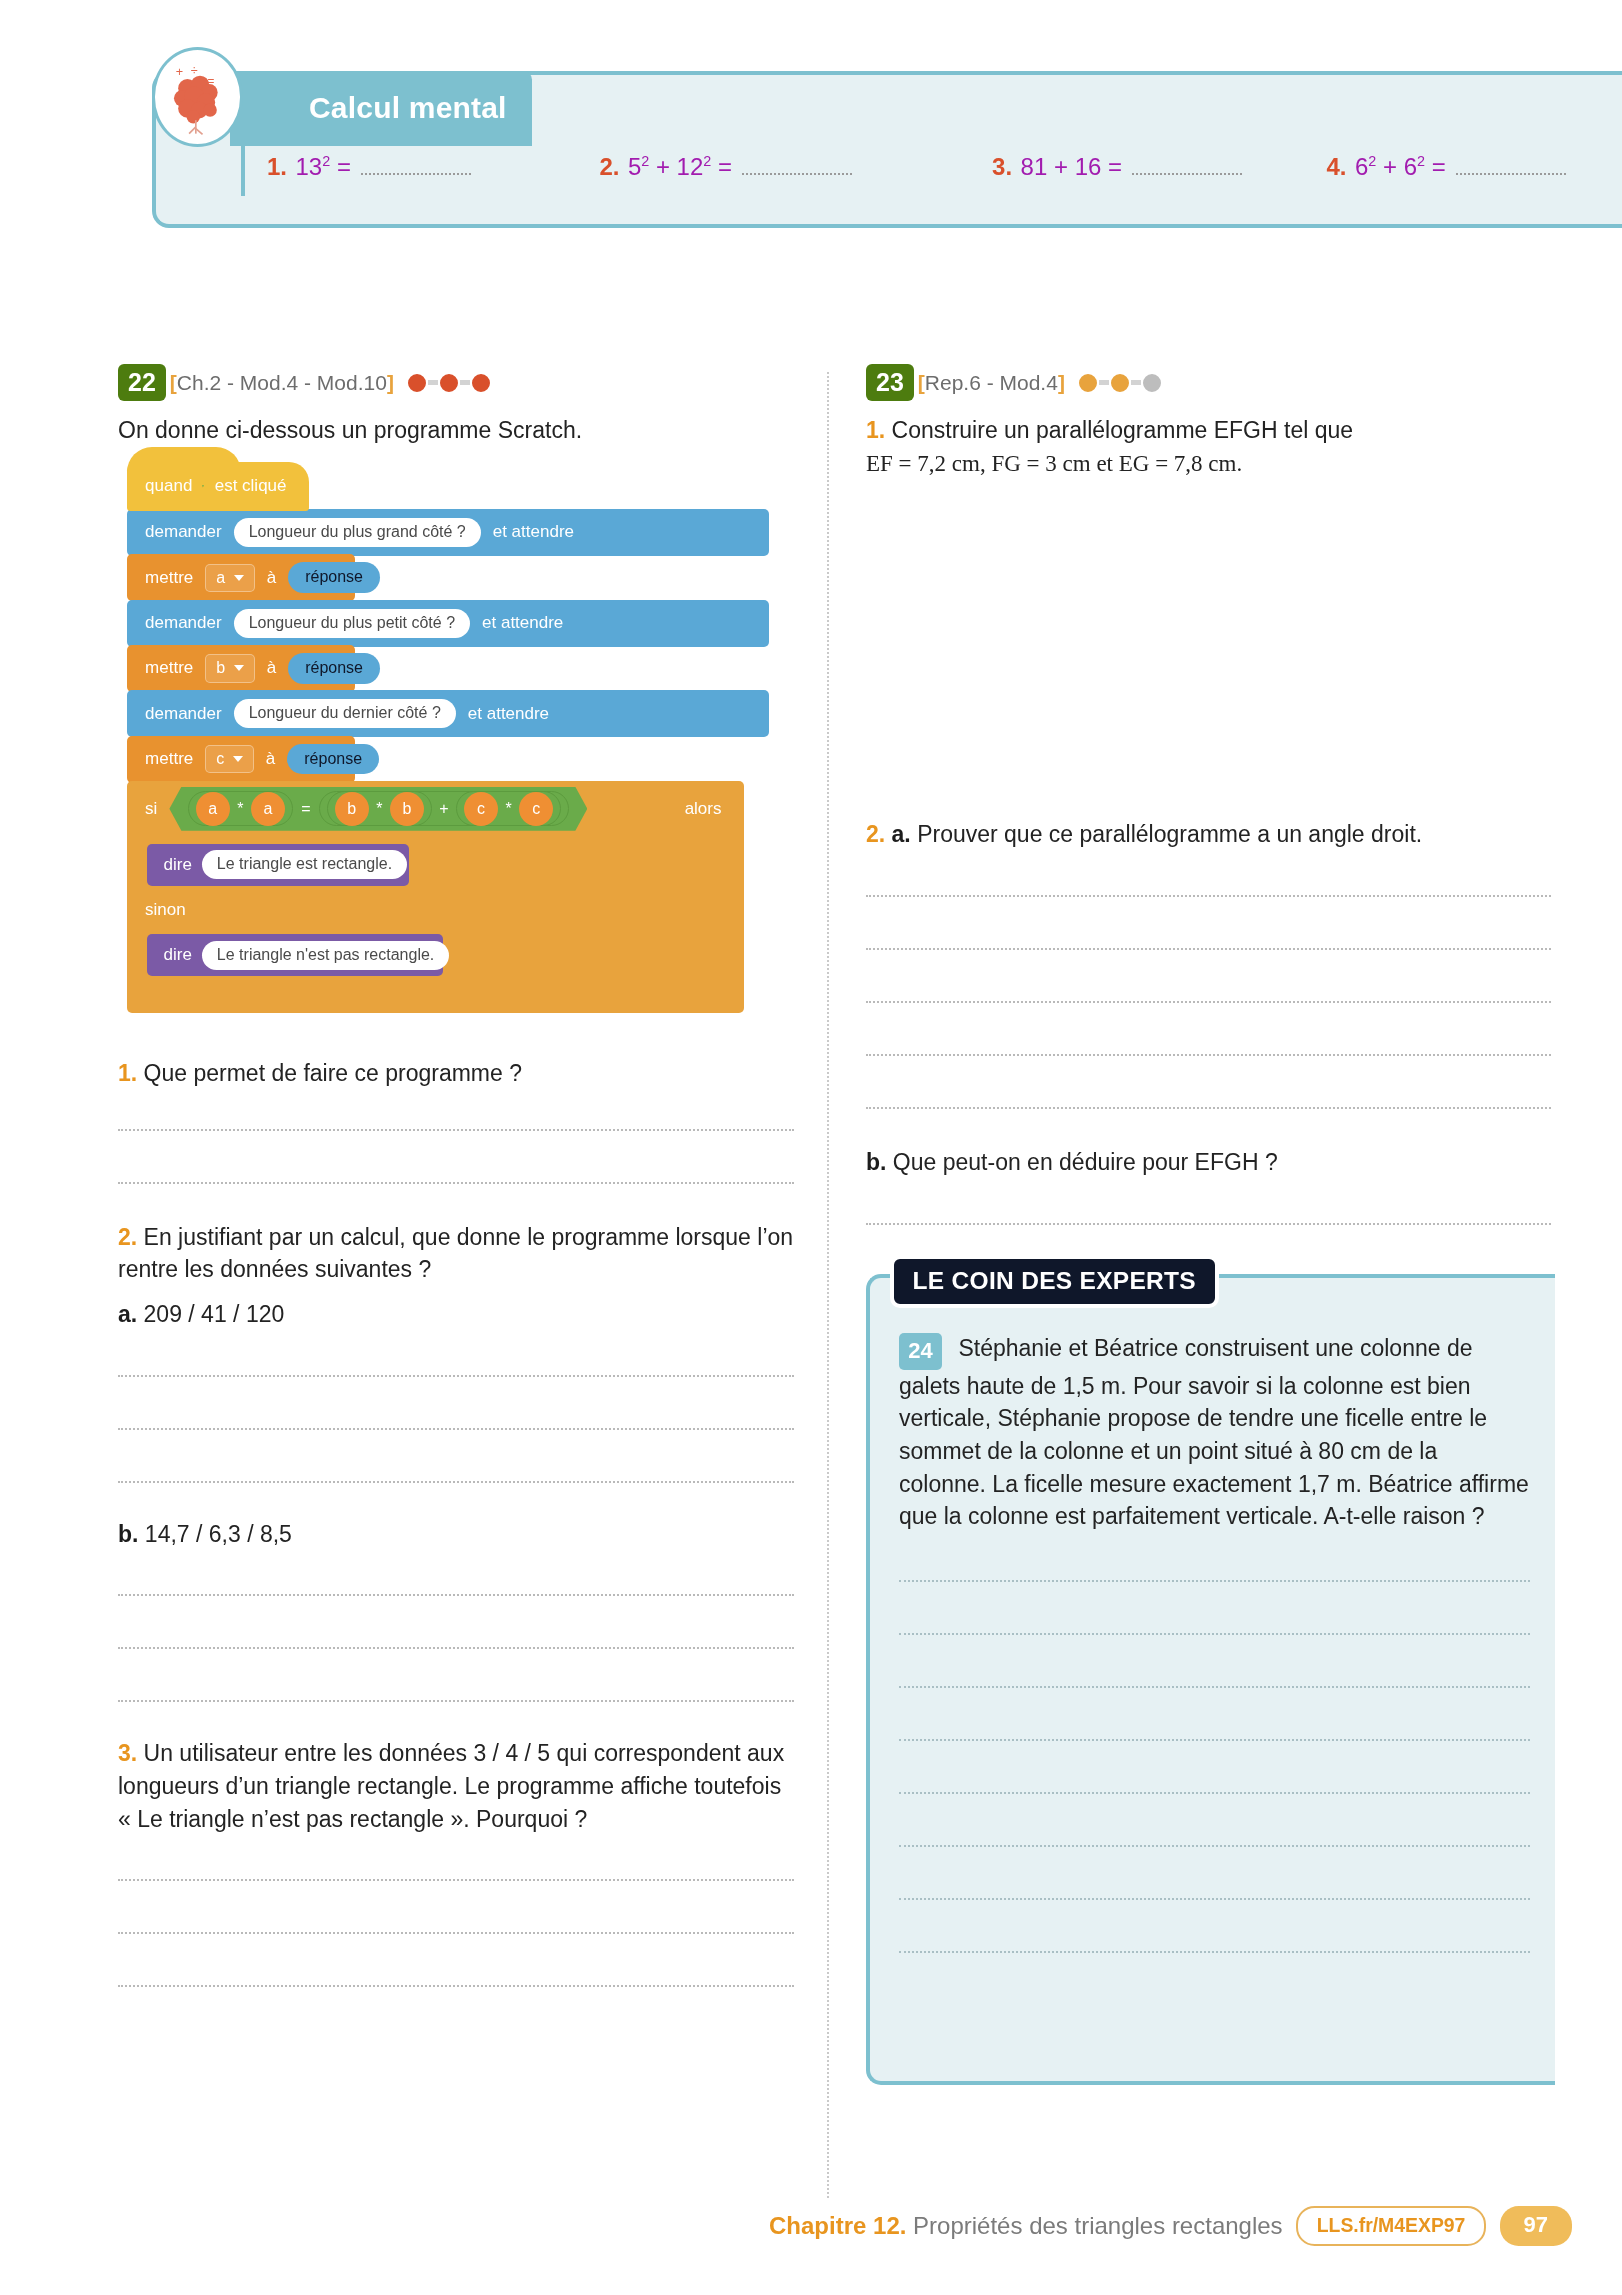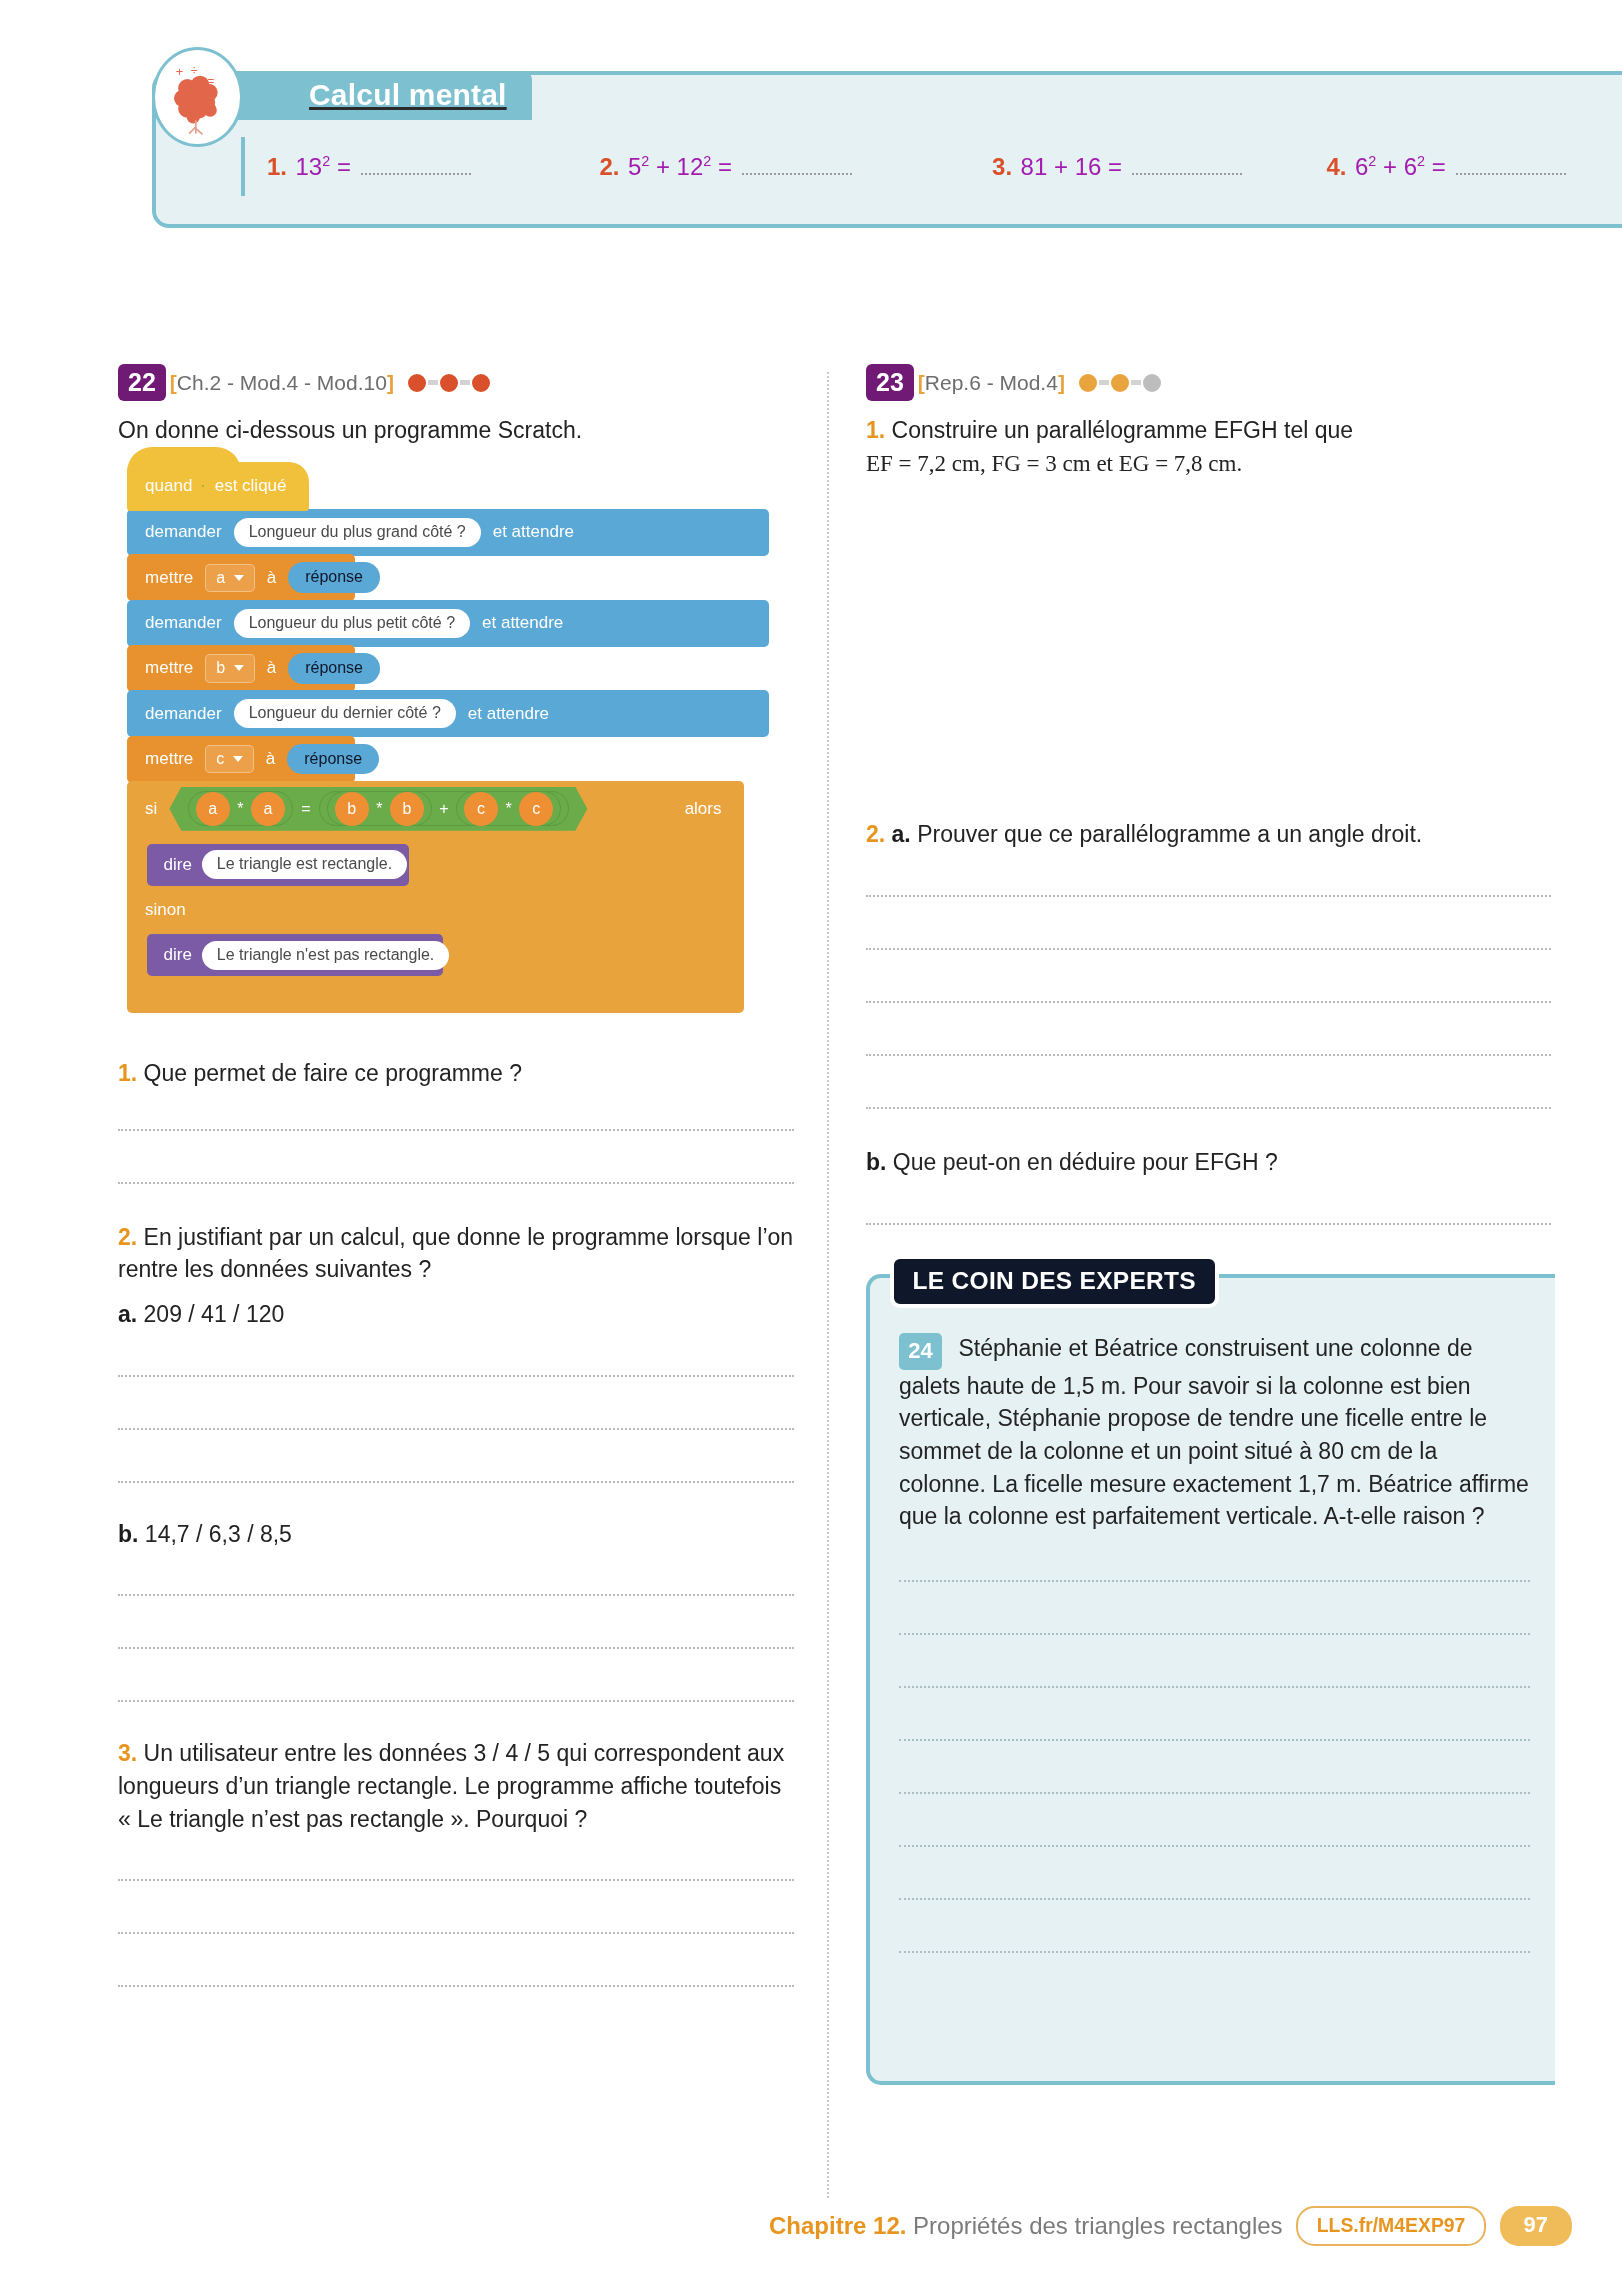--- a/index.html
+++ b/index.html
@@ -18,26 +18,25 @@
   }
   .cm-box {
     position: absolute; left: 0; top: 18.6px; width: 1513px; height: 157px;
     background: #e6f1f3;
     border: 4.2px solid #7dc0cf;
     border-right: none;
     border-radius: 17px 0 0 17px;
   }
   .cm-tab {
     position: absolute; left: 78px; top: 18.6px;
-    height: 49px; padding: 0 25px 0 79px;
+    height: 75px; padding: 0 25px 0 79px;
     background: #7dc0cf;
     border-radius: 8.5px 8.5px 0 0;
     display: flex; align-items: center;
     z-index: 4;
-    text-decoration: underline;
   }
   .cm-tab-label {
     color: #ffffff; font-size: 30px; font-weight: bold;
     letter-spacing: 0.2px; white-space: nowrap;
   }
   .brain-badge {
     position: absolute; left: 0px; top: -5px;
     width: 91px; height: 100px;
     background: #ffffff;
     border: 3.4px solid #7dc0cf;
@@ -75,21 +74,21 @@
 
   .col-divider {
     position: absolute; left: 827px; top: 372px;
     width: 0; height: 1826px;
     border-left: 2.5px dotted #c9c9c9;
   }
 
   
   .ex-head { display: flex; align-items: center; height: 39px; margin-bottom: 12px; }
   .ex-badge {
-    background: #701a75; color: #fff;
+    background: #4d7c0f; color: #fff;
     font-size: 25px; font-weight: bold;
     border-radius: 6px;
     padding: 2.5px 10px 4.2px;
     min-width: 46px; text-align: center;
     line-height: 1.2;
   }
   .ex-ref { font-size: 21px; color: #6d6d6d; margin-left: 4px; white-space: nowrap; }
   .ex-ref .brk { color: #e8a33d; font-weight: bold; }
   .diff-dots { display: flex; align-items: center; margin-left: 12px; }
   .dot {

